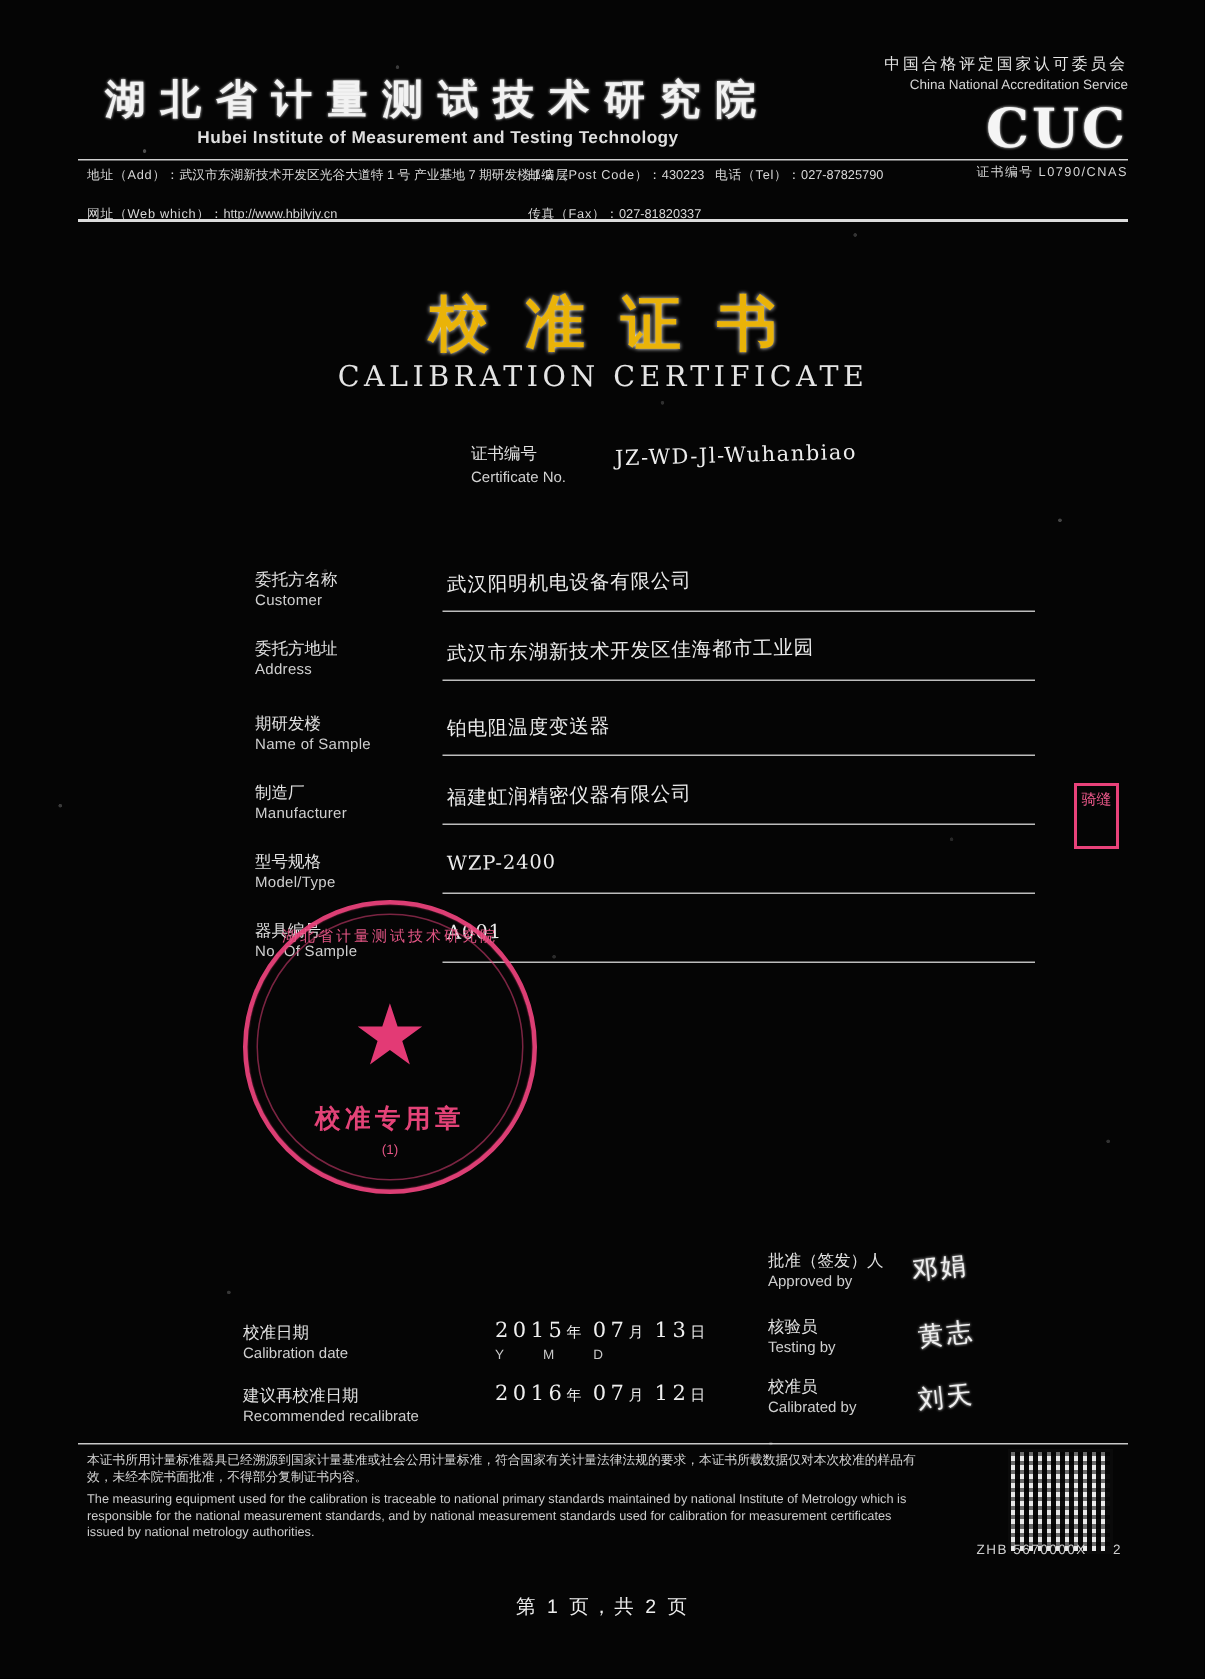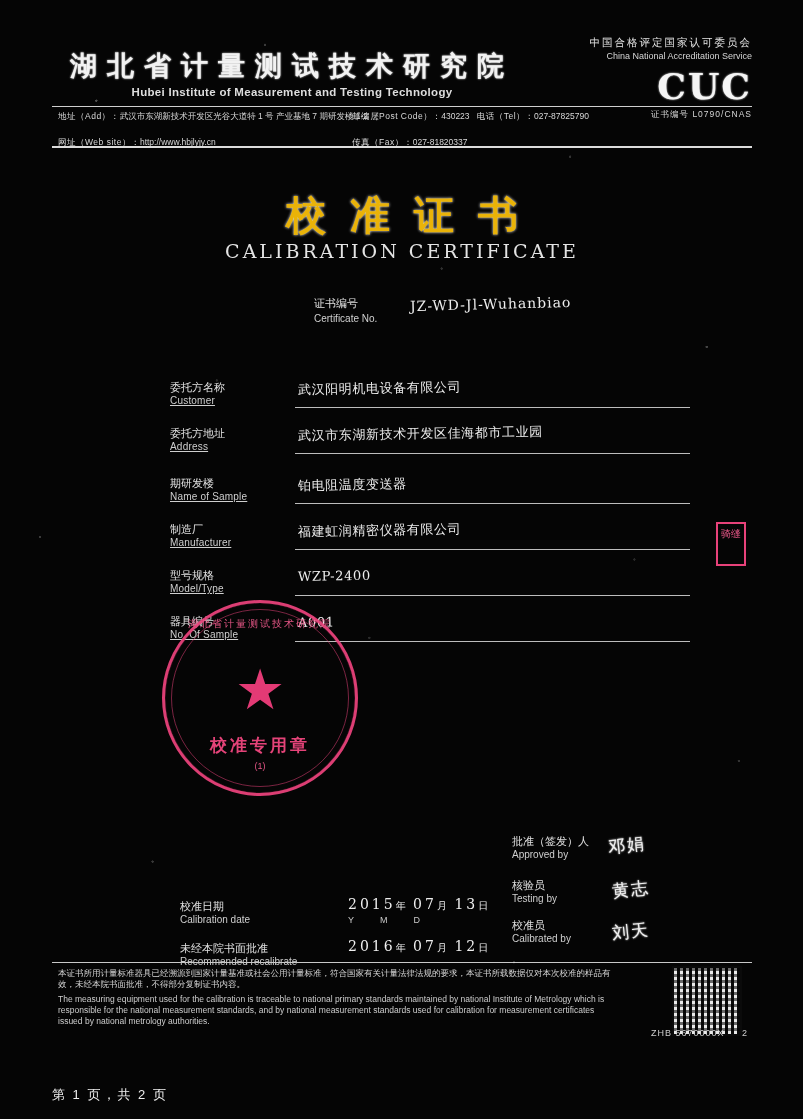--- a/index.html
+++ b/index.html
@@ -188,21 +188,20 @@
     top: 0;
     width: 120px;
     font-size: 11px;
     line-height: 14px;
     color: #e2e2e2;
   }
   .field .lbl .en {
     font-size: 10px;
     color: #cfcfcf;
     letter-spacing: .2px;
-    text-decoration: underline;
   }
   .field .val {
     position: absolute;
     left: 128px;
     top: 1px;
     right: 0;
     font-family: "DejaVu Serif", serif;
     font-size: 13px;
     letter-spacing: .6px;
     color: #ececec;
@@ -319,26 +318,25 @@
     font-size: 11px;
     line-height: 14px;
     color: #e2e2e2;
   }
   .right-lbl .en { font-size: 10px; color: #cfcfcf; }
   .rl-checked { top: 850px; }
   .rl-calib   { top: 890px; }
   
   .daterow {
     position: absolute;
-    left: 128px;
+    left: 110px;
     width: 340px;
     font-size: 11px;
     line-height: 14px;
     color: #e2e2e2;
-    margin-top: 17px;
   }
   .daterow .en { font-size: 10px; color: #cfcfcf; }
   .daterow .dv {
     position: absolute;
     left: 168px;
     top: -2px;
     font-family: "DejaVu Serif", serif;
     font-size: 14px;
     letter-spacing: 3px;
     color: #efefef;
@@ -389,24 +387,24 @@
       repeating-linear-gradient(90deg, #e9e9e9 0 3px, #0a0a0a 3px 6px),
       repeating-linear-gradient(0deg, rgba(255,255,255,.55) 0 3px, rgba(0,0,0,.55) 3px 6px);
     background-blend-mode: multiply;
     border: 2px solid #0a0a0a;
   }
   .pagefoot {
     position: absolute;
     left: 0;
     top: 1034px;
     width: 700px;
+    text-align: center;
     font-size: 13px;
     letter-spacing: 2px;
     color: #ededed;
-    margin-top: 24px;
   }
   .docid {
     position: absolute;
     right: 4px;
     top: 1000px;
     font-size: 9px;
     letter-spacing: 1px;
     color: #cfcfcf;
   }
   .docid .pg { margin-left: 14px; }
@@ -423,21 +421,21 @@
 
     <div class="contact c-col1">
       <span class="lbl">地址（Add）：</span><span>武汉市东湖新技术开发区光谷大道特 1 号
 产业基地 7 期研发楼 1-2 层</span>
     </div>
     <div class="contact c-col2">
       <span class="lbl">邮编（Post Code）：</span><span>430223</span>
       &nbsp;&nbsp;<span class="lbl">电话（Tel）：</span><span>027-87825790</span>
     </div>
     <div class="contact c-col1 c-row2">
-      <span class="lbl">网址（Web site）：</span><span>http://www.hbjlyjy.cn</span>
+      <span class="lbl">网址（Web which）：</span><span>http://www.hbjlyjy.cn</span>
     </div>
     <div class="contact c-col2 c-row2">
       <span class="lbl">传真（Fax）：</span><span>027-81820337</span>
     </div>
 
     <div class="cuc">
       <div class="c-cn">中国合格评定国家认可委员会</div>
       <div class="c-en">China National Accreditation Service</div>
       <div class="c-big">CUC</div>
       <div class="c-no">证书编号 L0790/CNAS</div>
@@ -542,21 +540,21 @@
         <span>2015</span><small>年</small>
         <span>07</span><small>月</small>
         <span>13</span><small>日</small>
       </div>
       <div class="dr-units">
         <span>Y</span><span>M</span><span>D</span>
       </div>
     </div>
 
     <div class="daterow dr2">
-      <div>未经本院书面批准</div>
+      <div>建议再校准日期</div>
       <div class="en">Recommended recalibrate</div>
       <div class="dv">
         <span>2016</span><small>年</small>
         <span>07</span><small>月</small>
         <span>12</span><small>日</small>
       </div>
     </div>
 
     <div class="foot-rule"></div>
     <div class="note">

